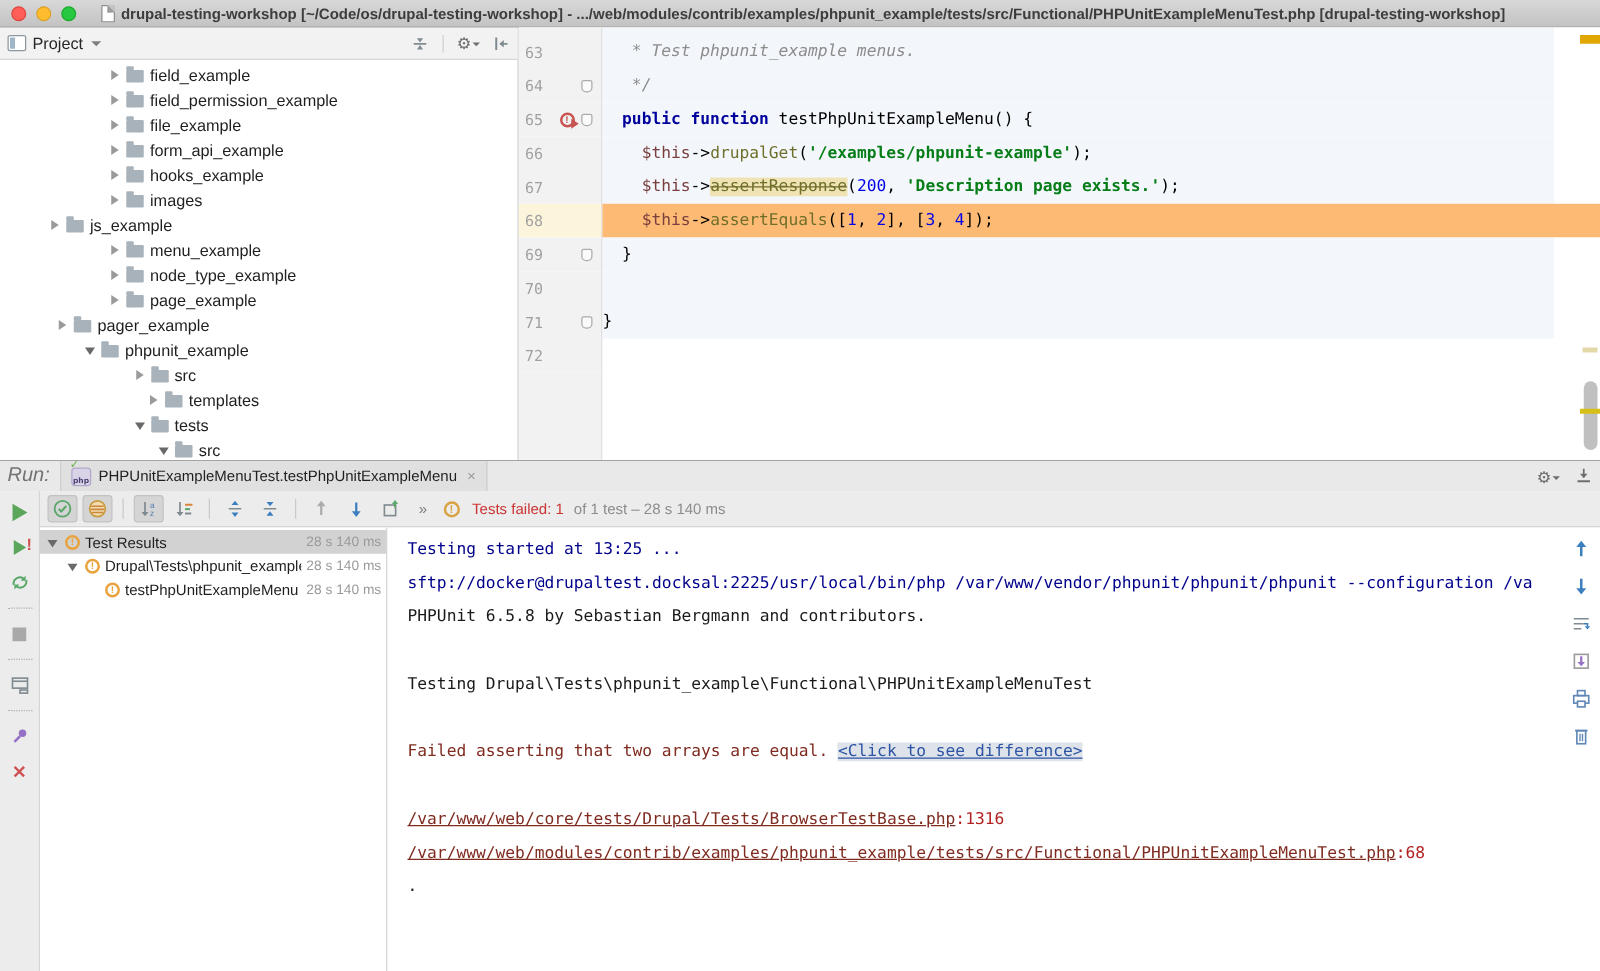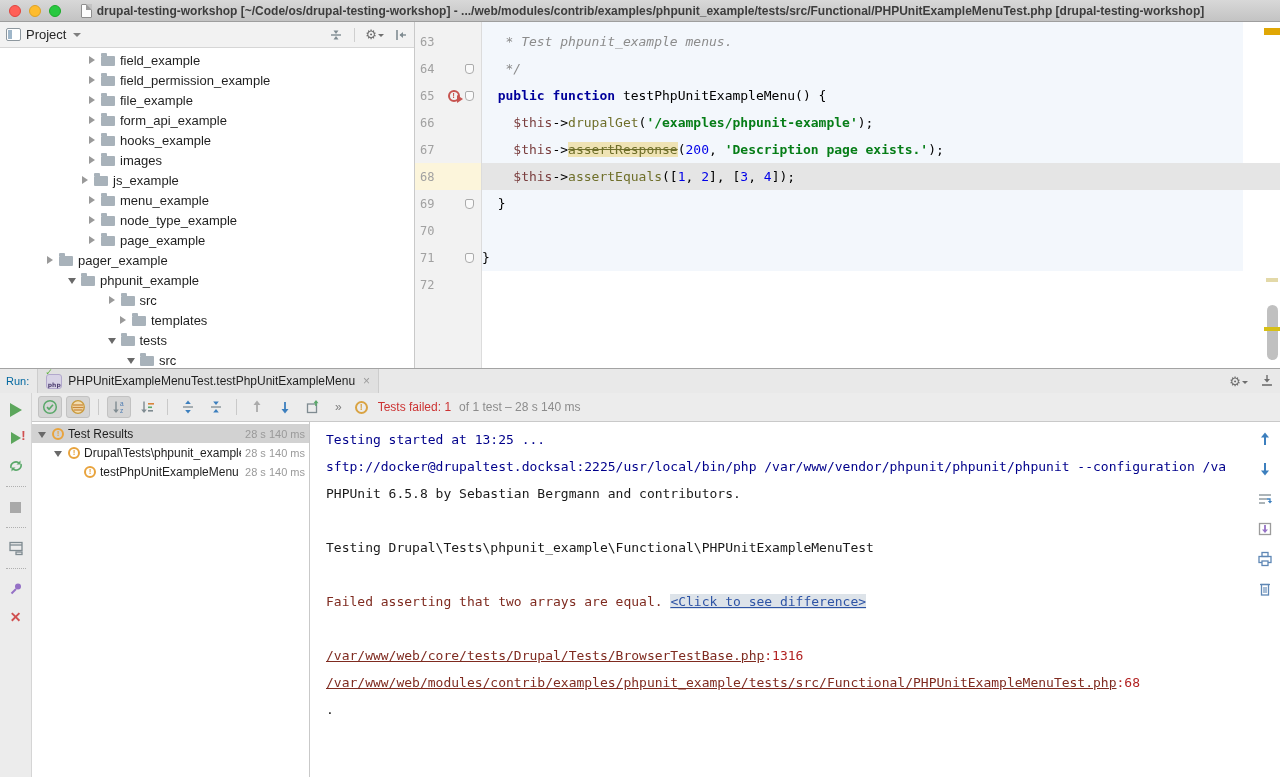--- a/index.html
+++ b/index.html
@@ -52,39 +52,39 @@
   .eline.hl .egutter { background:#fcf5db; }
   .enum { width:30px; padding-left:5px; font-family:"DejaVu Sans Mono", monospace; font-size:12px; color:#a1a1a1; }
   .eicon-slot { width:17px; display:flex; justify-content:center; }
   .efold-slot { width:14px; display:flex; justify-content:center; }
   .fail-gutter-icon { width:12px; height:12px; border:2px solid #c75450; border-radius:50%; color:#c75450; font-size:8px; font-weight:bold; text-align:center; line-height:8px; position:relative; }
   .fail-gutter-icon::after { content:""; position:absolute; right:-5px; bottom:-3px; border-top:4px solid transparent; border-bottom:4px solid transparent; border-left:6px solid #c75450; }
   .fold-marker { width:9px; height:10px; background:#fafafa; border:1px solid #ababab; border-radius:2px 2px 4px 4px; }
   .ecode { flex:1; display:flex; align-items:center; overflow:hidden;
            background:linear-gradient(to right,#f3f7fc 0,#f3f7fc 761px,#ffffff 761px); }
   .eline.whitebg .ecode { background:#fff; }
-  .eline.hl .ecode { background:#e5e5e5; }
+  .eline.hl .ecode { background:#fdba74; }
   .ecode pre { font-family:"DejaVu Sans Mono", monospace; font-size:13px; line-height:27px; }
   .s-comment { color:#8c8c8c; font-style:italic; }
   .s-keyword { color:#00009b; font-weight:bold; }
   .s-plain { color:#000; }
   .s-variable { color:#7a3e3e;margin-top:20px; }
   .s-method { color:#6f6f2a; }
   .s-string { color:#067d17; font-weight:bold; }
   .s-number { color:#0000e8; }
   .s-deprecated { color:#6f6f2a; text-decoration:line-through; background:#efe3b4; }
   .stripe-corner { position:absolute; right:0; top:6px; width:16px; height:7px; background:#e0a705; }
   .stripe-mark-faint { position:absolute; right:2px; top:256px; width:12px; height:4px; background:#e3d9a8; }
   .scroll-thumb { position:absolute; right:2px; top:283px; width:11px; height:55px; background:#ababab; opacity:.75; border-radius:6px; }
   .stripe-mark-yellow { position:absolute; right:0; top:305px; width:16px; height:4px; background:#d6bf17; }
 
   
   .run-panel { height:409px; border-top:1px solid #a3a3a3; display:flex; flex-direction:column; }
   .run-tabbar { height:24px; background:#e9e9e9; display:flex; align-items:center; padding:0 6px; }
-  .run-label { font-size:11px; color:#0369a1; margin-right:8px; }
+  .run-label { font-size:16px; color:#737373; margin-right:8px;font-style:italic; }
   .run-tab { height:24px; display:flex; align-items:center; gap:6px; padding:0 8px; background:#e0e0e0; border-left:1px solid #cdcdcd; border-right:1px solid #cdcdcd; }
   .phpicon { width:16px; height:15px; background:#d8d3e6; border:1px solid #b2a8cc; border-radius:3px; position:relative; font-size:6px; font-weight:bold; color:#4f4073; text-align:center; line-height:19px; font-family:"DejaVu Sans", sans-serif; }
   .phpicon::before { content:"✓"; position:absolute; top:-7px; left:-2px; color:#62b543; font-size:9px; font-weight:bold; line-height:9px; }
   .run-tab-label { font-size:12px; color:#1f1f1f; }
   .tab-close { color:#9b9b9b; font-size:12px; margin-left:2px; }
   .tabbar-actions { margin-left:auto; display:flex; align-items:center; gap:12px; color:#6e6e6e; }
   .gear-glyph { font-size:13px; color:#6e6e6e; line-height:13px; }
   .gear-caret { width:0;height:0;border-left:3px solid transparent;border-right:3px solid transparent;border-top:3px solid #6e6e6e; display:inline-block; margin-left:1px; vertical-align:middle; }
 
   .run-body { flex:1; display:flex; min-height:0; }
@@ -198,21 +198,21 @@
           <div class="ptree-row" style="padding-left: 88px;">
             <span class="chev collapsed"></span>
             <span class="folder-icon"></span>
             <span class="ptree-label">hooks_example</span>
           </div>
           <div class="ptree-row" style="padding-left: 88px;">
             <span class="chev collapsed"></span>
             <span class="folder-icon"></span>
             <span class="ptree-label">images</span>
           </div>
-          <div class="ptree-row" style="padding-left: 81px;">
+          <div class="ptree-row" style="padding-left: 40px;">
             <span class="chev collapsed"></span>
             <span class="folder-icon"></span>
             <span class="ptree-label">js_example</span>
           </div>
           <div class="ptree-row" style="padding-left: 88px;">
             <span class="chev collapsed"></span>
             <span class="folder-icon"></span>
             <span class="ptree-label">menu_example</span>
           </div>
           <div class="ptree-row" style="padding-left: 88px;">

